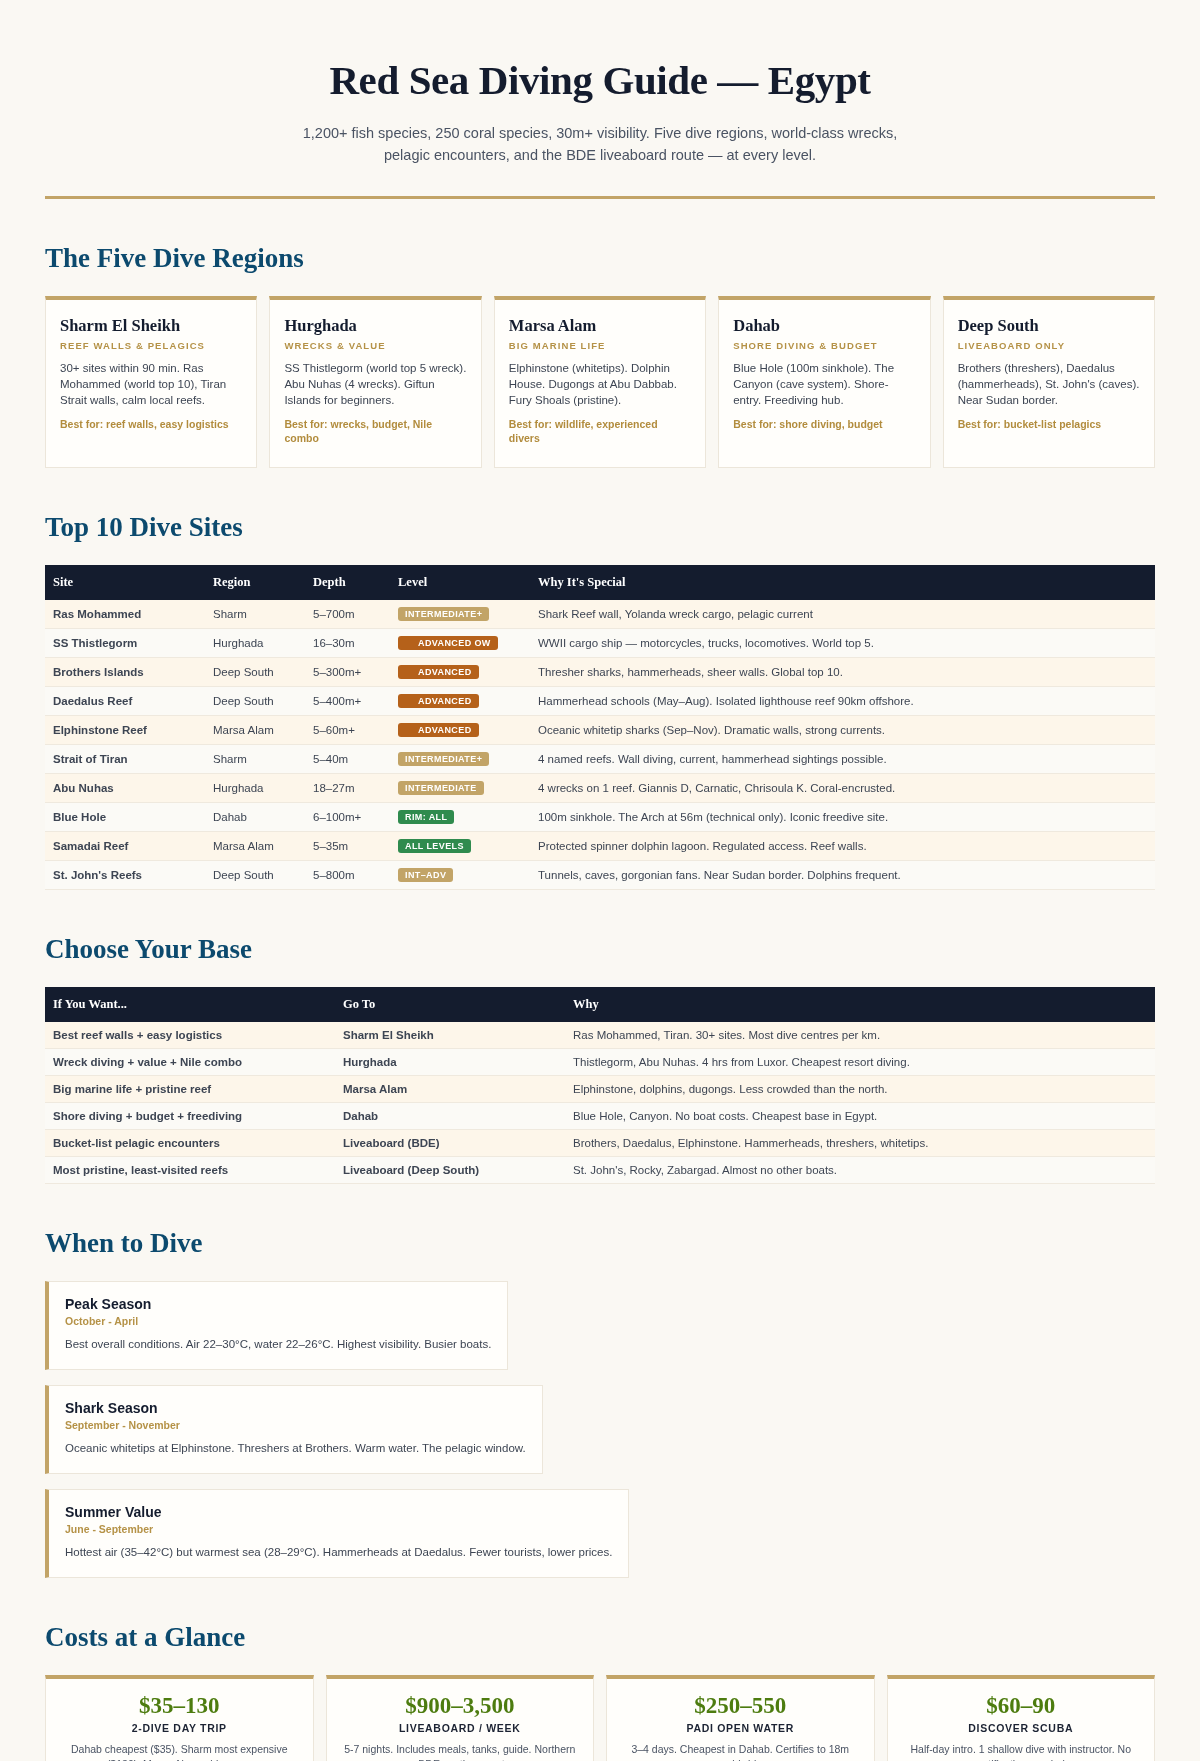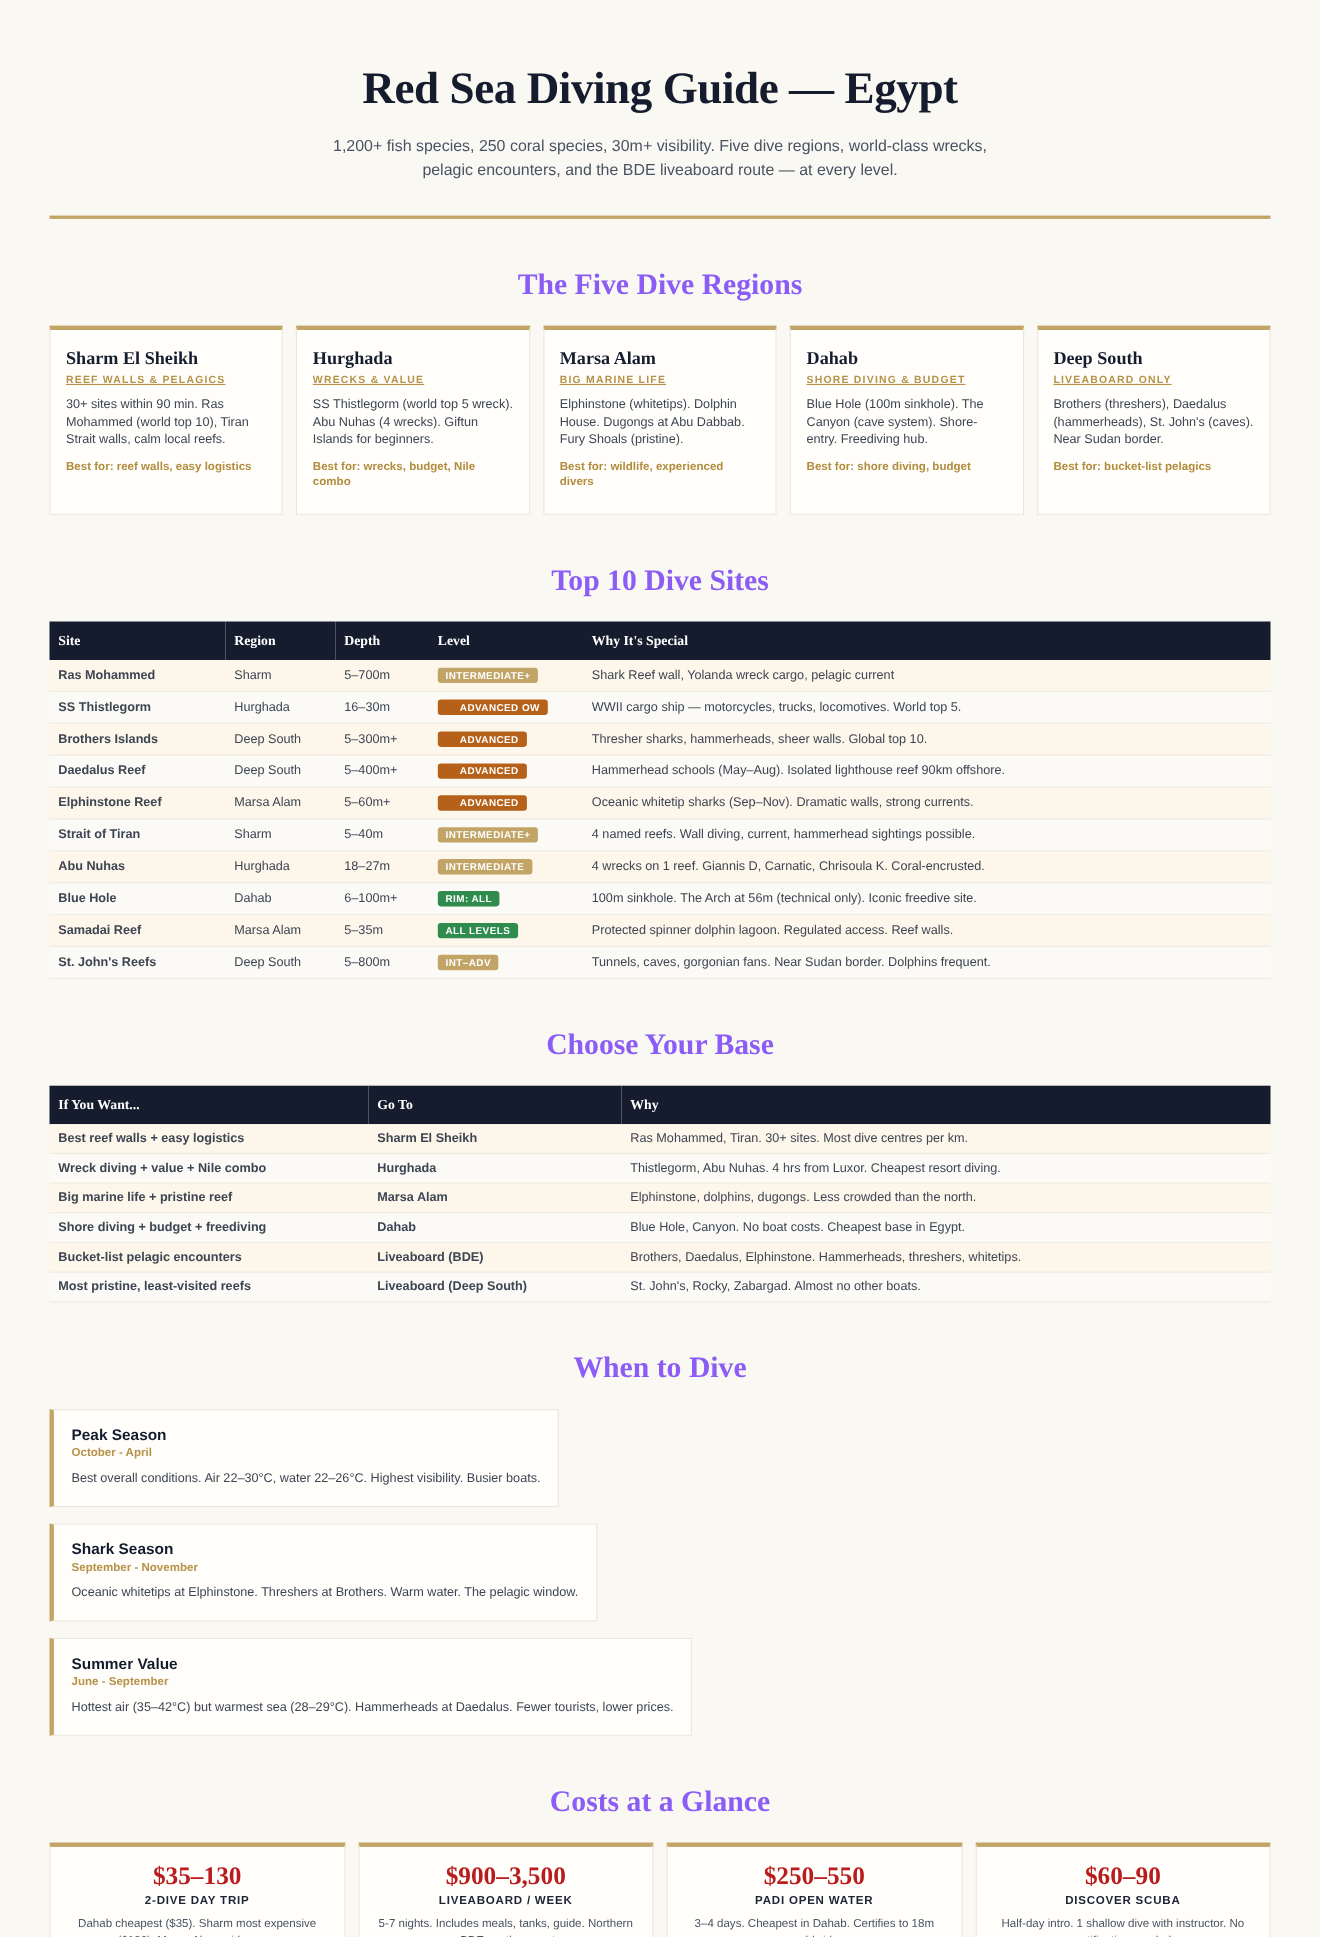--- a/index.html
+++ b/index.html
@@ -34,22 +34,21 @@
     height: 3px;
     background: #c2a467;
     margin: 30px 0 0;
   }
 
   
   h2.section-title {
     font-family: "Liberation Serif", serif;
     font-weight: bold;
     font-size: 27px;
-    text-align: center;
-    color: #8b5cf6;
+    color: #0c4a6e;
     margin: 44px 0 22px;
   }
 
   
   .regions {
     display: flex;
     gap: 12px;
   }
   .region-card {
     flex: 1 1 0;
@@ -65,21 +64,20 @@
     font-weight: bold;
     color: #141c2e;
     margin-bottom: 4px;
   }
   .region-tag {
     font-size: 9.5px;
     font-weight: bold;
     letter-spacing: 1.1px;
     color: #b59247;
     margin-bottom: 9px;
-    text-decoration: underline;
   }
   .region-desc {
     font-size: 11.5px;
     line-height: 16px;
     color: #3d4553;
     margin-bottom: 9px;
   }
   .region-best {
     font-size: 10.5px;
     font-weight: bold;
@@ -186,21 +184,21 @@
     background: #fffefb;
     border: 1px solid #ece6da;
     border-top: 4px solid #c2a467;
     padding: 14px 12px 16px;
     text-align: center;
   }
   .cost-amount {
     font-family: "Liberation Serif", serif;
     font-size: 23px;
     font-weight: bold;
-    color: #b91c1c;
+    color: #4d7c0f;
     margin-bottom: 3px;
   }
   .cost-label {
     font-size: 10.5px;
     font-weight: bold;
     letter-spacing: 0.7px;
     color: #1c2333;
     margin-bottom: 8px;
   }
   .cost-note {

